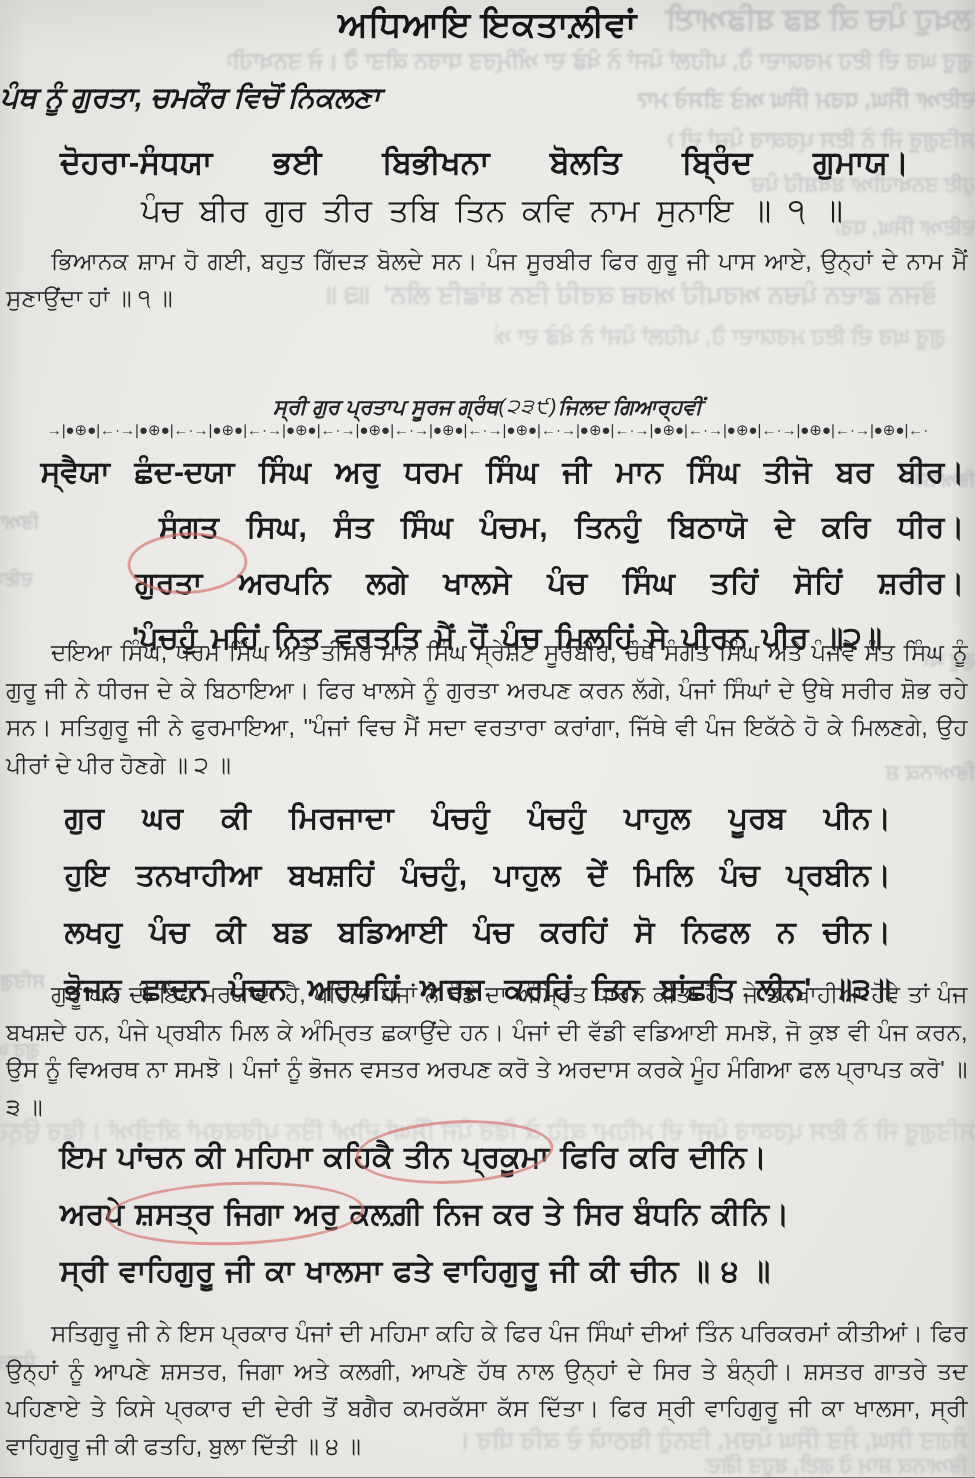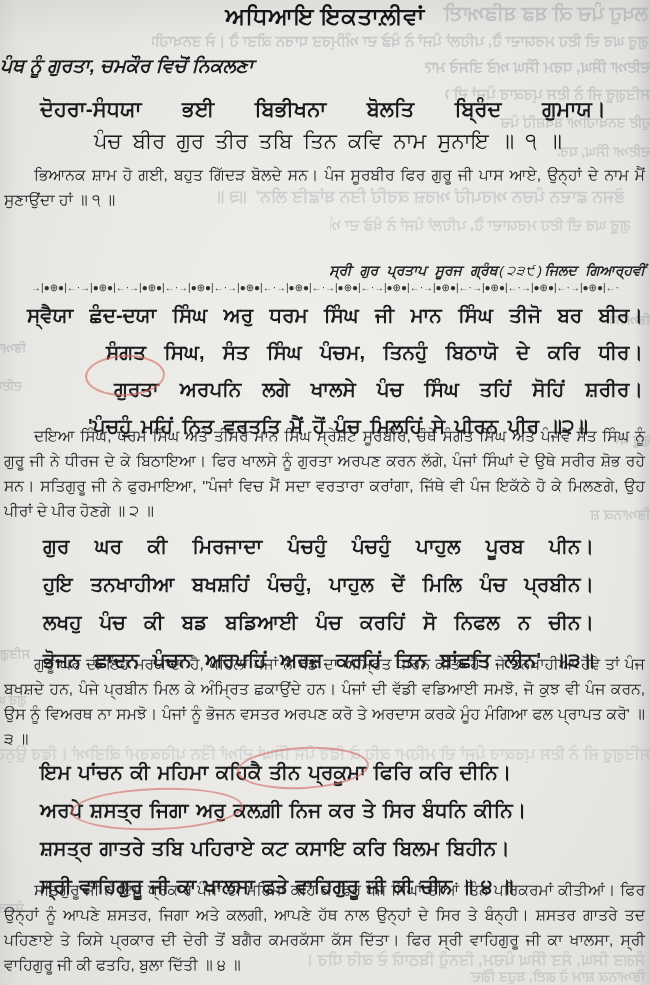--- a/index.html
+++ b/index.html
@@ -43,41 +43,41 @@
     font-size:15.5px;line-height:25px;
     text-align:justify;text-indent:30px;color:#252528;
   }
   .prose1{top:162px;}
   .prose2{top:423px;}
   .prose3{top:651px;}
   .prose4{top:877px;}
   
   .running-header{
     top:262px;left:0;right:0;height:18px;
-    display:flex;justify-content:flex-end;align-items:center;
+    display:flex;justify-content:center;align-items:center;
     padding:0 5px;box-sizing:border-box;
-    font-size:14px;font-style:italic;font-weight:bold;color:#242427;font-family:Liberation Mono, monospace;
+    font-size:14px;font-style:italic;font-weight:bold;color:#242427;
   }
   .running-header .mid{font-size:13.5px;font-weight:normal;letter-spacing:1px;}
   .ornamental-divider{
     top:281px;left:0;right:0;height:13px;line-height:13px;
     text-align:center;font-size:10px;color:#303034;
     white-space:nowrap;overflow:hidden;letter-spacing:0;
   }
   
   .verse-line{
     position:relative;
     font-size:20px;font-weight:bold;color:#1b1b1d;
     height:37px;line-height:33px;
     text-align:justify;text-align-last:justify;
   }
   .v2{top:299px;left:0;right:0;}
   .v2 .l1{margin-left:27px;margin-right:7px;}
   .v2 .l2{margin-left:106px;margin-right:7px;}
-  .v2 .l3{margin-left:114px;margin-right:7px;}
+  .v2 .l3{margin-left:90px;margin-right:7px;}
   .v2 .l4{margin-left:88px;margin-right:62px;}
   .v3{top:529px;left:0;right:0;}
   .v3 .verse-line{margin-left:43px;margin-right:56px;height:38px;line-height:34px;}
   .v4{top:755px;left:0;right:0;}
   .v4 .verse-line{
     margin-left:40px;margin-right:90px;height:38px;line-height:34px;
     text-align:right;text-align-last:left;word-spacing:2px;
   }
   
   .red-oval{
@@ -153,21 +153,20 @@
     <div class="verse-line">ਹੁਇ ਤਨਖਾਹੀਆ ਬਖਸ਼ਹਿਂ ਪੰਚਹੁੰ, ਪਾਹੁਲ ਦੇਂ ਮਿਲਿ ਪੰਚ ਪ੍ਰਬੀਨ।</div>
     <div class="verse-line">ਲਖਹੁ ਪੰਚ ਕੀ ਬਡ ਬਡਿਆਈ ਪੰਚ ਕਰਹਿਂ ਸੋ ਨਿਫਲ ਨ ਚੀਨ।</div>
     <div class="verse-line">ਭੋਜਨ ਛਾਦਨ ਪੰਚਨ ਅਰਪਹਿਂ ਅਰਜ਼ ਕਰਹਿਂ ਤਿਨ ਬਾਂਛਤਿ ਲੀਨ' ॥੩॥</div>
   </div>
 
   <div class="abs prose prose3">ਗੁਰੂ ਘਰ ਦੀ ਇਹ ਮਰਯਾਦਾ ਹੈ, ਪਹਿਲਾਂ ਪੰਜਾਂ ਨੇ ਖੰਡੇ ਦਾ ਅੰਮ੍ਰਿਤ ਧਾਰਨ ਕੀਤਾ ਹੈ। ਜੇ ਤਨਖਾਹੀਆ ਹੋਵੇ ਤਾਂ ਪੰਜ ਬਖਸ਼ਦੇ ਹਨ, ਪੰਜੇ ਪ੍ਰਬੀਨ ਮਿਲ ਕੇ ਅੰਮ੍ਰਿਤ ਛਕਾਉਂਦੇ ਹਨ। ਪੰਜਾਂ ਦੀ ਵੱਡੀ ਵਡਿਆਈ ਸਮਝੋ, ਜੋ ਕੁਝ ਵੀ ਪੰਜ ਕਰਨ, ਉਸ ਨੂੰ ਵਿਅਰਥ ਨਾ ਸਮਝੋ। ਪੰਜਾਂ ਨੂੰ ਭੋਜਨ ਵਸਤਰ ਅਰਪਣ ਕਰੋ ਤੇ ਅਰਦਾਸ ਕਰਕੇ ਮੂੰਹ ਮੰਗਿਆ ਫਲ ਪ੍ਰਾਪਤ ਕਰੋ' ॥ ੩ ॥</div>
 
   <div class="abs v4">
     <div class="verse-line">ਇਮ ਪਾਂਚਨ ਕੀ ਮਹਿਮਾ ਕਹਿਕੈ ਤੀਨ ਪ੍ਰਕੂਮਾ ਫਿਰਿ ਕਰਿ ਦੀਨਿ।</div>
     <div class="verse-line">ਅਰਪੇ ਸ਼ਸਤ੍ਰ ਜਿਗਾ ਅਰੁ ਕਲਗ਼ੀ ਨਿਜ ਕਰ ਤੇ ਸਿਰ ਬੰਧਨਿ ਕੀਨਿ।</div>
-    <div class="verse-line">ਸ਼ਸਤ੍ਰ ਗਾਤਰੇ ਤਬਿ ਪਹਿਰਾਏ ਕਟ ਕਸਾਇ ਕਰਿ ਬਿਲਮ ਬਿਹੀਨ।</div>
     <div class="verse-line">ਸ੍ਰੀ ਵਾਹਿਗੁਰੂ ਜੀ ਕਾ ਖਾਲਸਾ ਫਤੇ ਵਾਹਿਗੁਰੂ ਜੀ ਕੀ ਚੀਨ ॥ ੪ ॥</div>
   </div>
 
   <div class="abs prose prose4">ਸਤਿਗੁਰੂ ਜੀ ਨੇ ਇਸ ਪ੍ਰਕਾਰ ਪੰਜਾਂ ਦੀ ਮਹਿਮਾ ਕਹਿ ਕੇ ਫਿਰ ਪੰਜ ਸਿੰਘਾਂ ਦੀਆਂ ਤਿੰਨ ਪਰਿਕਰਮਾਂ ਕੀਤੀਆਂ। ਫਿਰ ਉਨ੍ਹਾਂ ਨੂੰ ਆਪਣੇ ਸ਼ਸਤਰ, ਜਿਗਾ ਅਤੇ ਕਲਗੀ, ਆਪਣੇ ਹੱਥ ਨਾਲ ਉਨ੍ਹਾਂ ਦੇ ਸਿਰ ਤੇ ਬੰਨ੍ਹੀ। ਸ਼ਸਤਰ ਗਾਤਰੇ ਤਦ ਪਹਿਣਾਏ ਤੇ ਕਿਸੇ ਪ੍ਰਕਾਰ ਦੀ ਦੇਰੀ ਤੋਂ ਬਗੈਰ ਕਮਰਕੱਸਾ ਕੱਸ ਦਿੱਤਾ। ਫਿਰ ਸ੍ਰੀ ਵਾਹਿਗੁਰੂ ਜੀ ਕਾ ਖਾਲਸਾ, ਸ੍ਰੀ ਵਾਹਿਗੁਰੂ ਜੀ ਕੀ ਫਤਹਿ, ਬੁਲਾ ਦਿੱਤੀ ॥ ੪ ॥</div>
 
   <div class="red-oval oval1"></div>
   <div class="red-oval oval2"></div>
   <div class="red-oval oval3"></div>
 
 </div>

